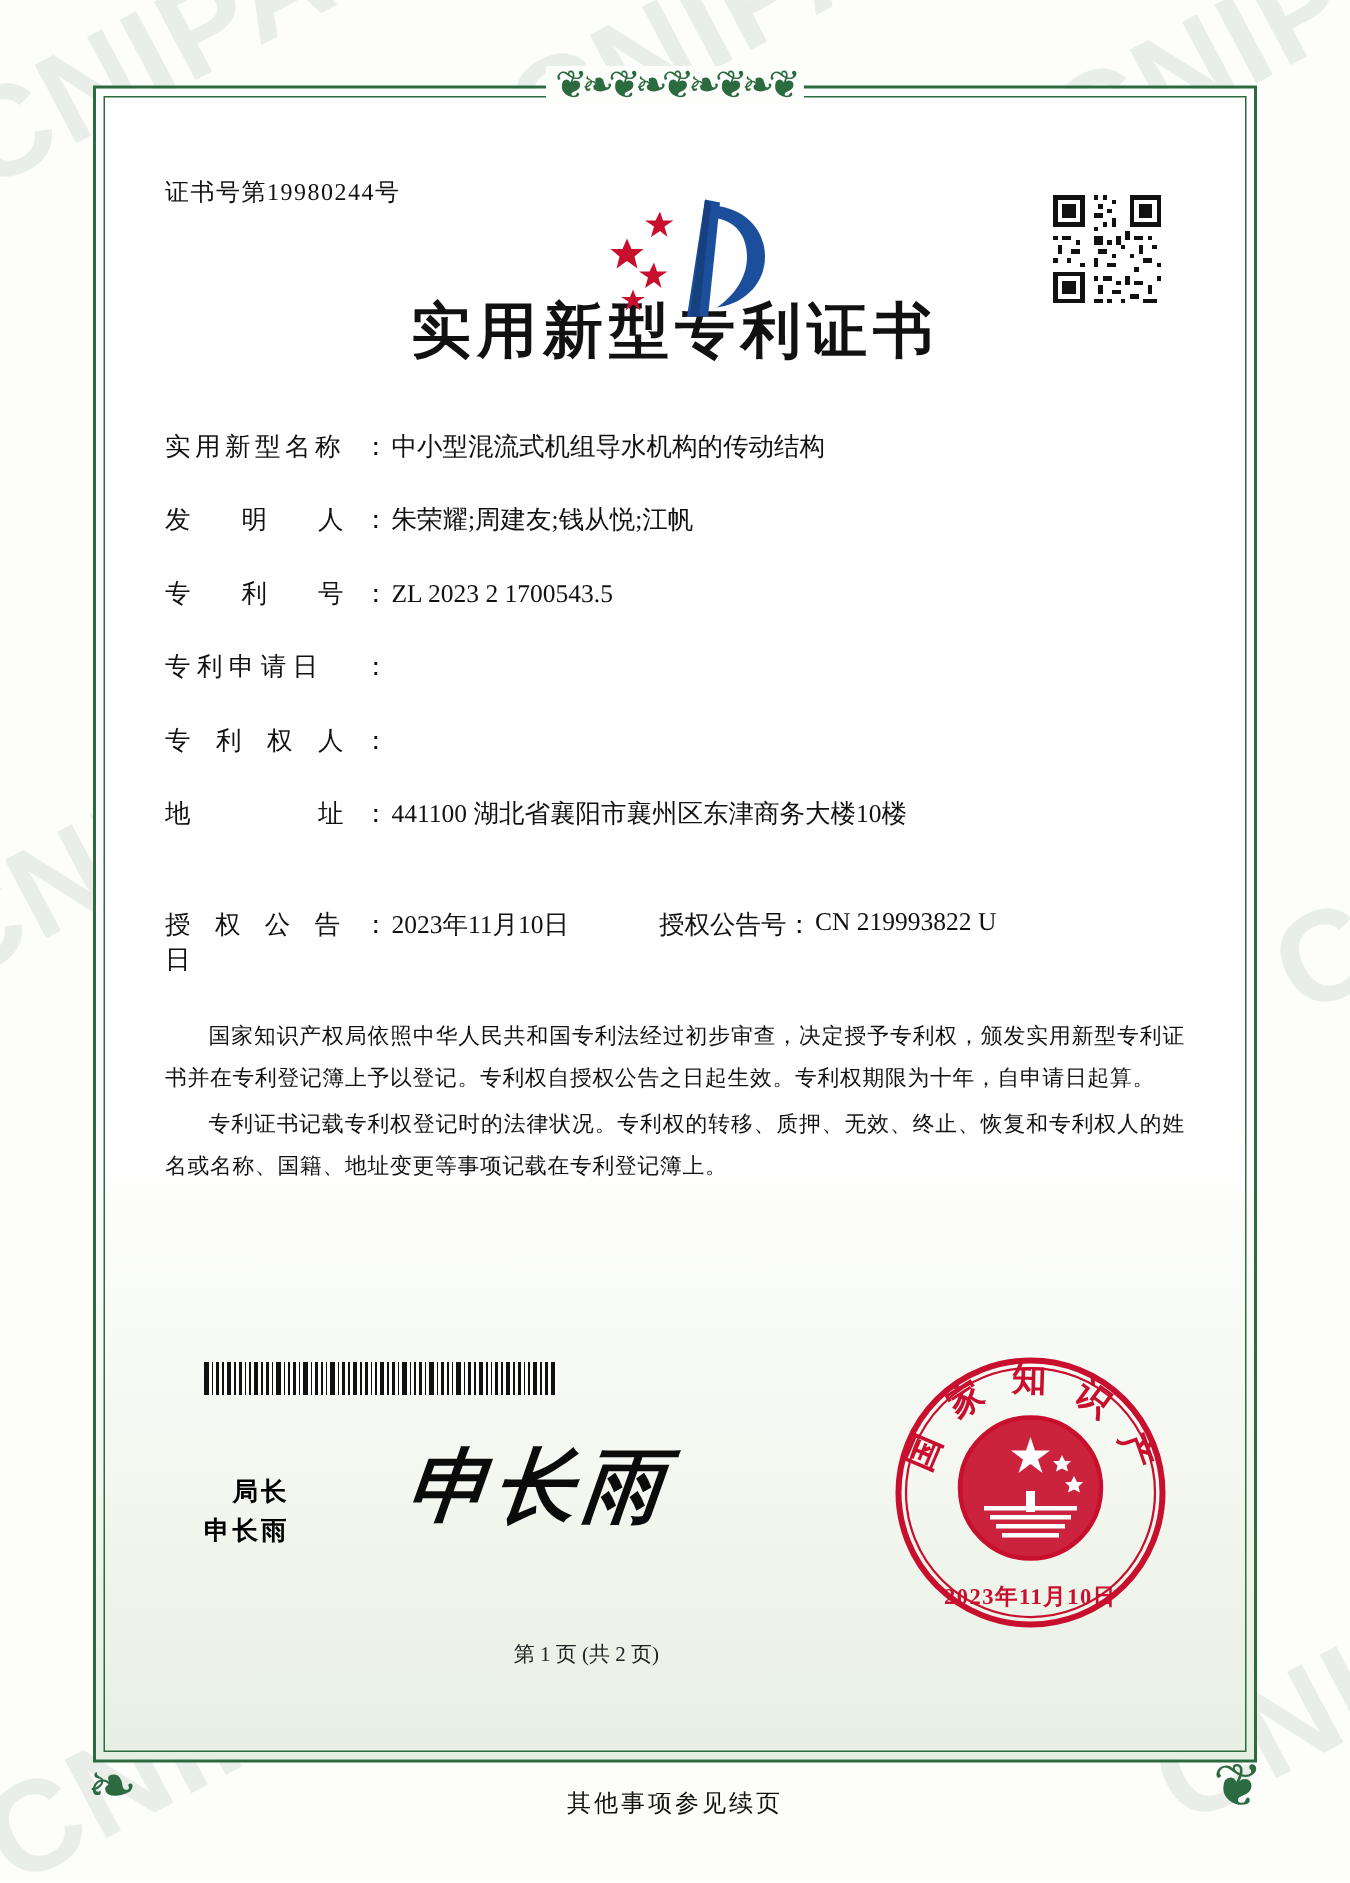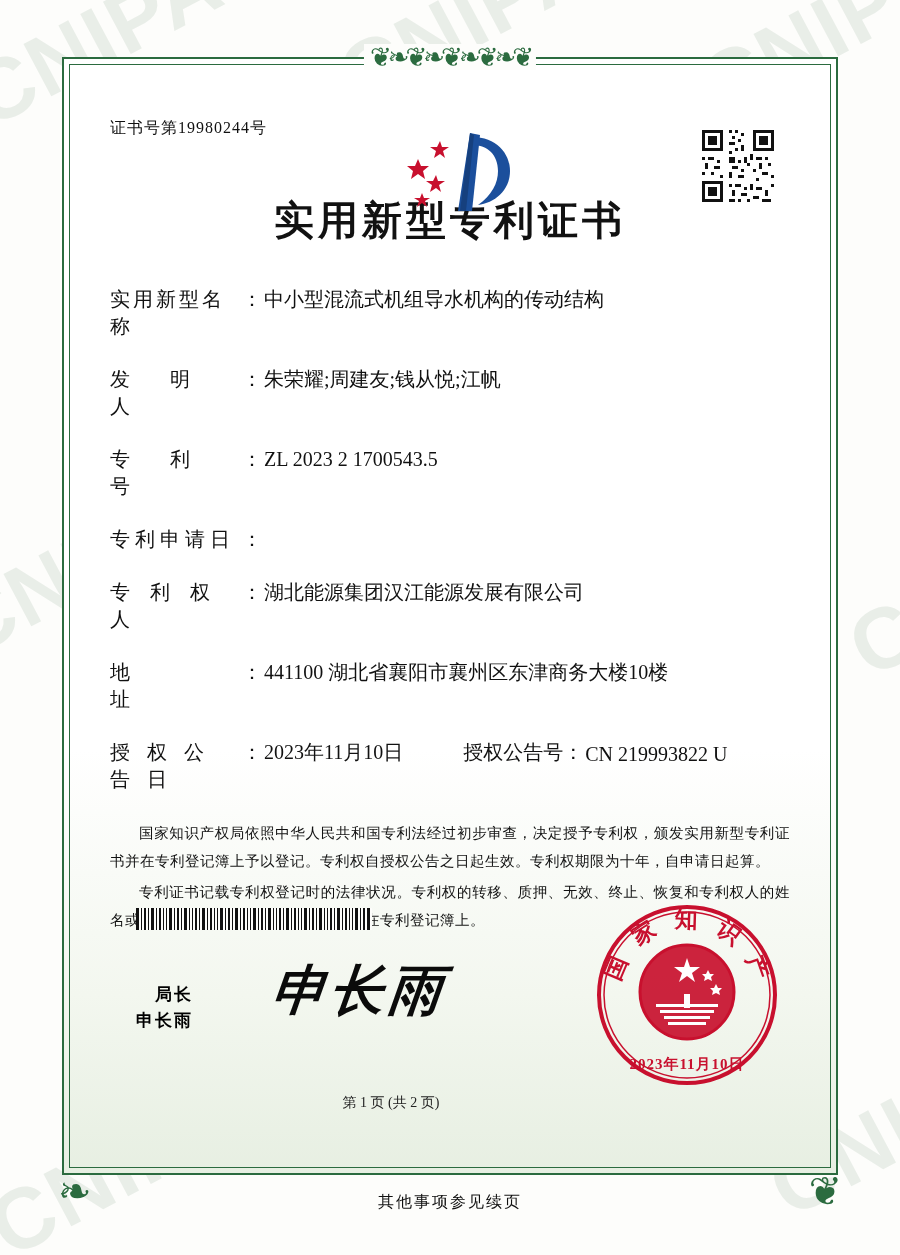--- a/index.html
+++ b/index.html
@@ -117,41 +117,41 @@
     margin-top: 54px;
     text-align: center;
     font-size: 40px;
     font-weight: bold;
     letter-spacing: 4px;
     font-family: "Liberation Serif", "DejaVu Serif", serif;
   }
 
   .fields {
     margin-top: 38px;
-    font-size: 20px;
+    font-size: 17px;
   }
   .row {
     display: flex;
     align-items: baseline;
     margin-bottom: 26px;
   }
   .label {
     width: 132px;
     flex: 0 0 132px;
     letter-spacing: 0px;
   }
-  .label.sp1 { letter-spacing: 6px; }
+  .label.sp1 { letter-spacing: 6px; margin-top: 25px; }
   .label.sp3 { letter-spacing: 3px; }
   .colon { margin-right: 2px; }
   .value { flex: 1; }
   .value.sec {
     margin-left: 60px;
     flex: 0 0 auto;
   }
-  .pair { display: flex; align-items: flex-end; }
+  .pair { display: flex; align-items: flex-start; }
 
   .para {
     margin-top: 20px;
     font-size: 14.5px;
     line-height: 1.95;
     text-align: justify;
     letter-spacing: 0.5px;
     font-family: "Liberation Serif", "DejaVu Serif", serif;
   }
   .para p { margin: 0 0 2px 0; text-indent: 2em; }
@@ -362,21 +362,20 @@
       </div>
 
       <div class="row">
         <span class="label">专 利 申 请 日</span>
         <span class="colon">：</span>
       </div>
 
       <div class="row">
         <span class="label">专　利　权　人</span>
         <span class="colon">：</span>
-        <span class="value">湖北能源集团汉江能源发展有限公司</span>
       </div>
 
       <div class="row">
         <span class="label">地　　　　　址</span>
         <span class="colon">：</span>
         <span class="value">441100 湖北省襄阳市襄州区东津商务大楼10楼</span>
       </div>
 
       <div class="row">
         <span class="label sp1">授 权 公 告 日</span>

